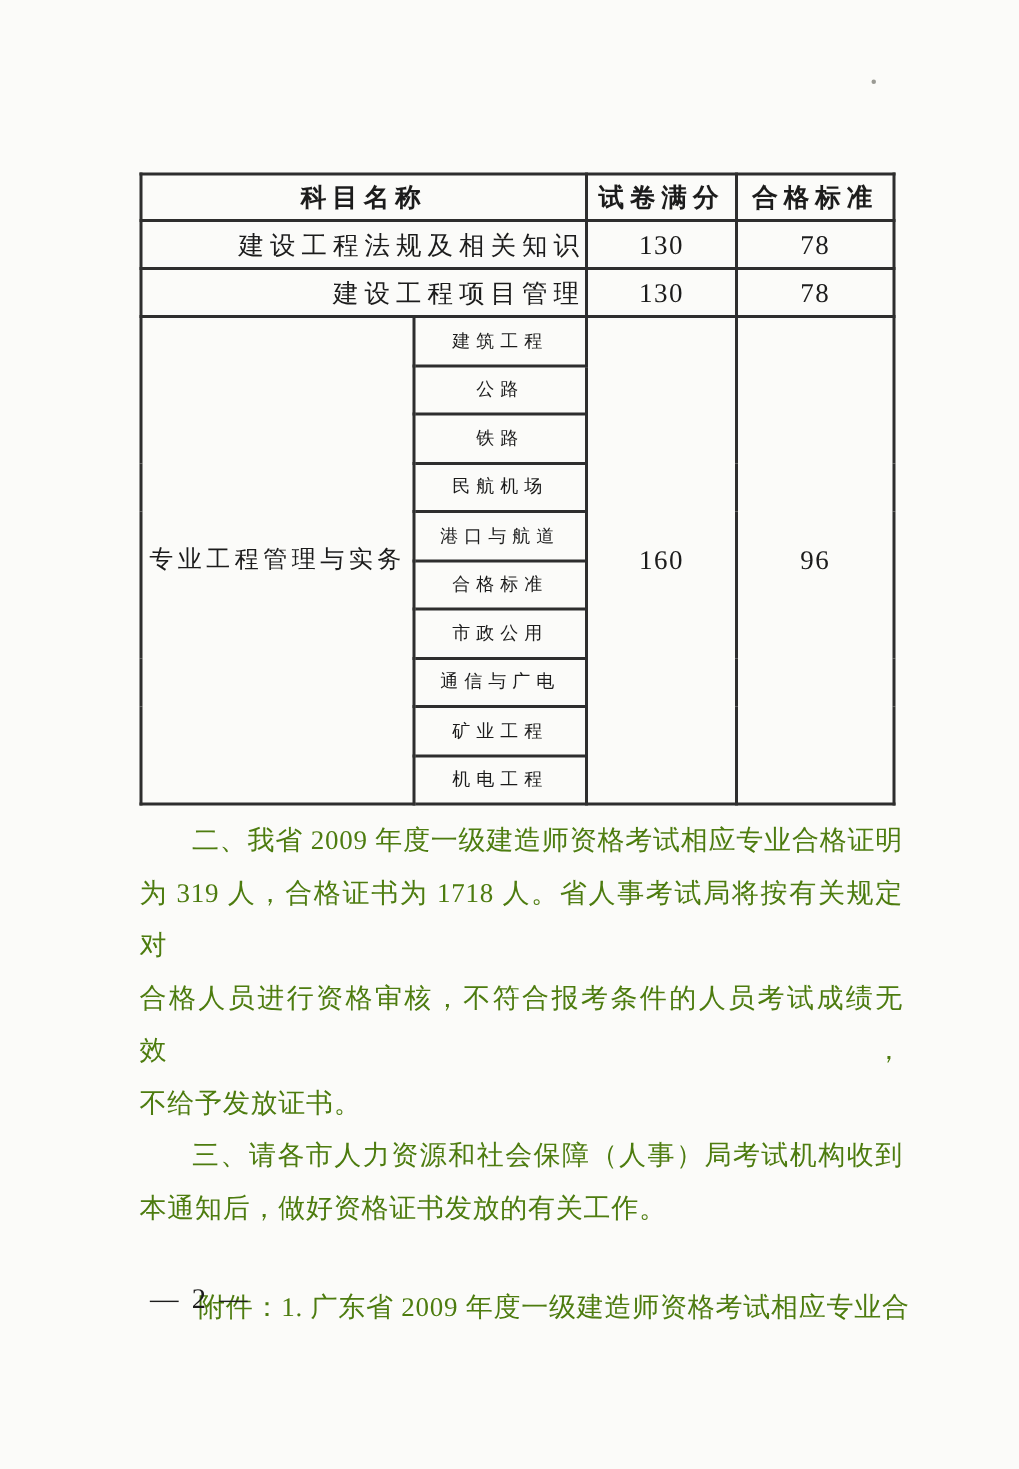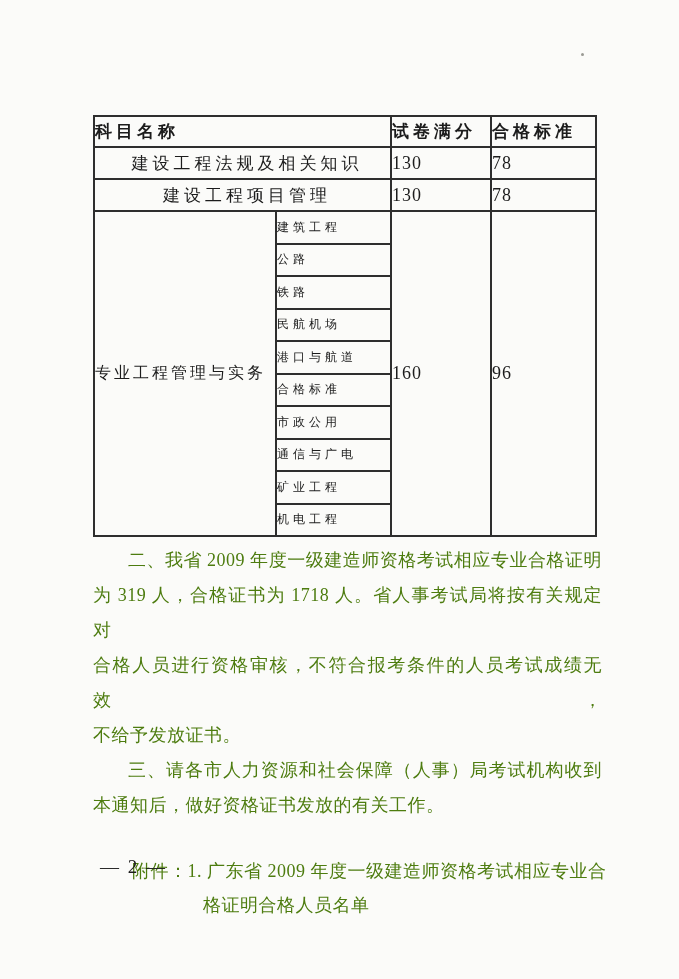--- a/index.html
+++ b/index.html
@@ -27,37 +27,37 @@
     width: 502px;
   }
   table.score-table {
     border-collapse: collapse;
     table-layout: fixed;
     width: 502px;
   }
   .score-table td, .score-table th {
     border: 2px solid #2e2e2e;
     padding: 0;
-    text-align: left;
+    text-align: center;
     vertical-align: middle;
     font-size: 17px;
     letter-spacing: 3px;
     color: #1c1c1c;
   }
   .score-table th {
     font-family: "Liberation Sans", "DejaVu Sans", sans-serif;
     font-weight: bold;
     font-size: 17px;
     letter-spacing: 4px;
     height: 29px;
   }
   .score-table .row-h { height: 32px; }
   .score-table .sub-h { height: 32.5px; }
   .score-table td.subject-left {
-    text-align: center;
+    text-align: right;
     padding-left: 9px;
     letter-spacing: 4px;
   }
   .score-table td.num {
     font-size: 18px;
     letter-spacing: 1px;
     font-family: "Liberation Serif", "DejaVu Serif", serif;
   }
   .score-table td.merged-subject {
     letter-spacing: 3px;
@@ -180,19 +180,18 @@
 
   <div class="body-text">
     <div class="line j indent">二、我省 2009 年度一级建造师资格考试相应专业合格证明</div>
     <div class="line j">为 319 人，合格证书为 1718 人。省人事考试局将按有关规定对</div>
     <div class="line j">合格人员进行资格审核，不符合报考条件的人员考试成绩无效，</div>
     <div class="line">不给予发放证书。</div>
     <div class="line j indent">三、请各市人力资源和社会保障（人事）局考试机构收到</div>
     <div class="line">本通知后，做好资格证书发放的有关工作。</div>
     <div class="attachment">
       <div class="line att-line1">附件：1. 广东省 2009 年度一级建造师资格考试相应专业合</div>
-      <div class="line att-line2">格证明合格人员名单</div>
     </div>
   </div>
 
   <div class="page-number">— 2 —</div>
 
 </div>
 
 </body></html>

